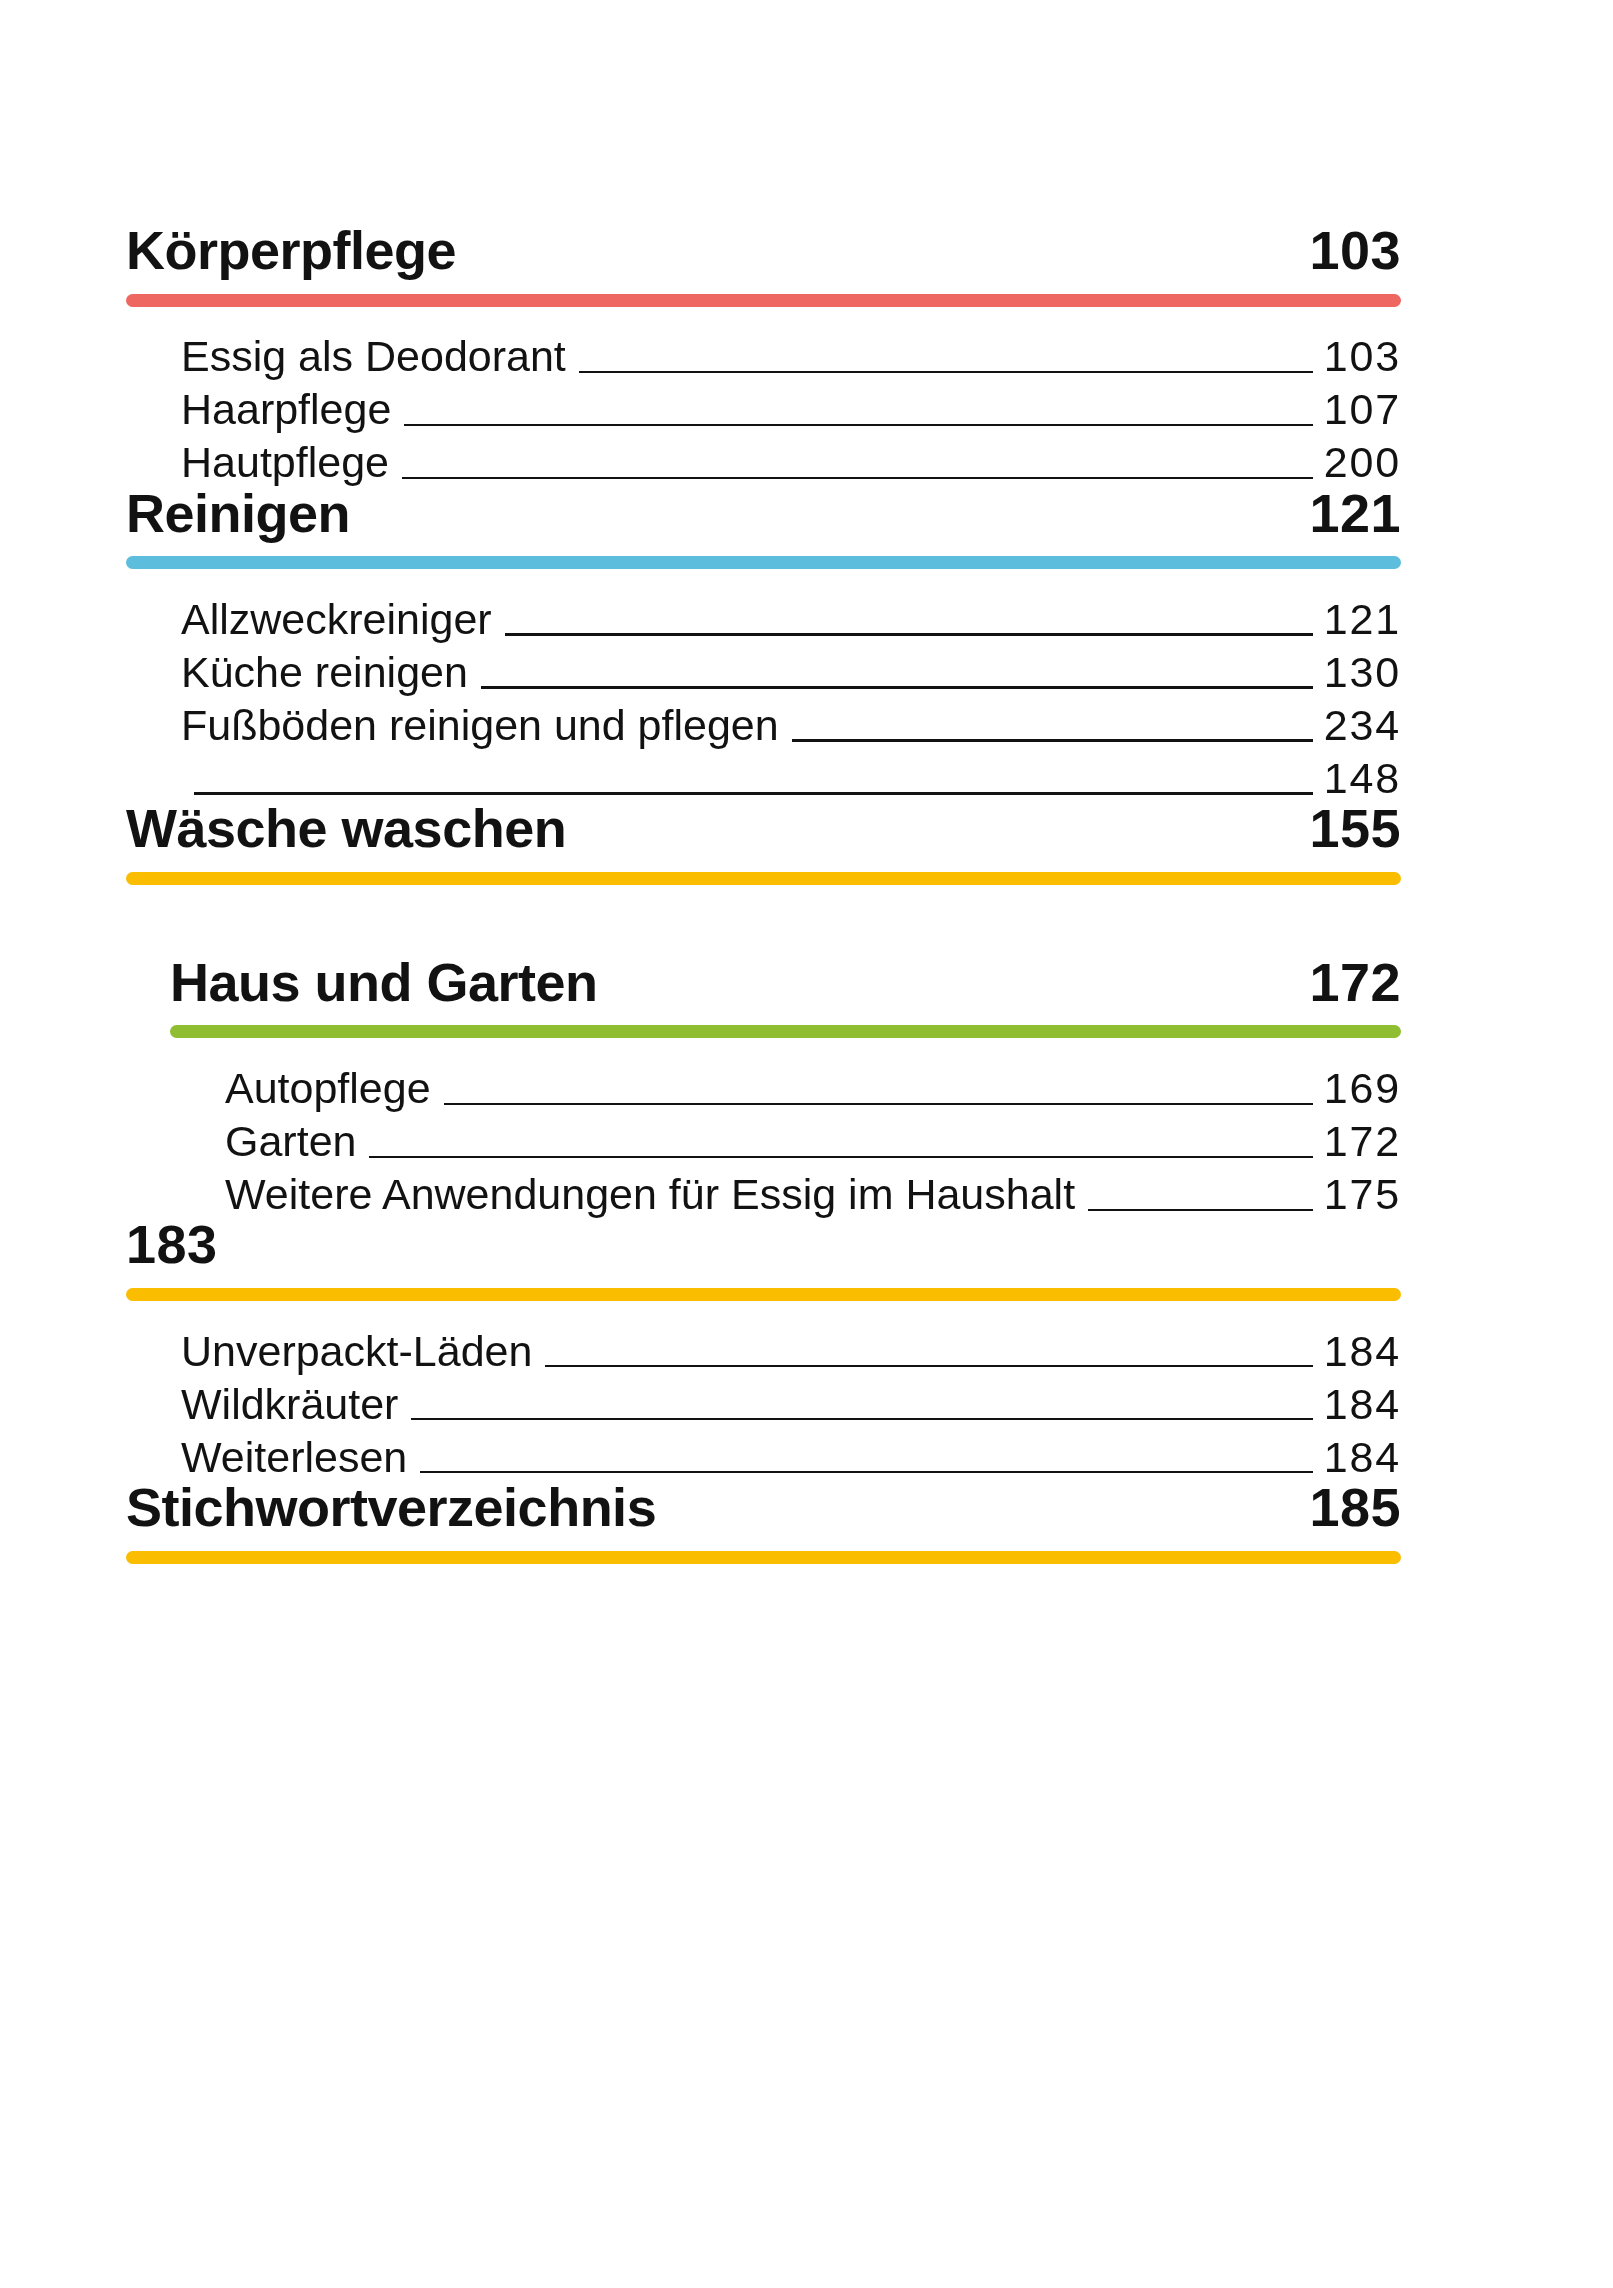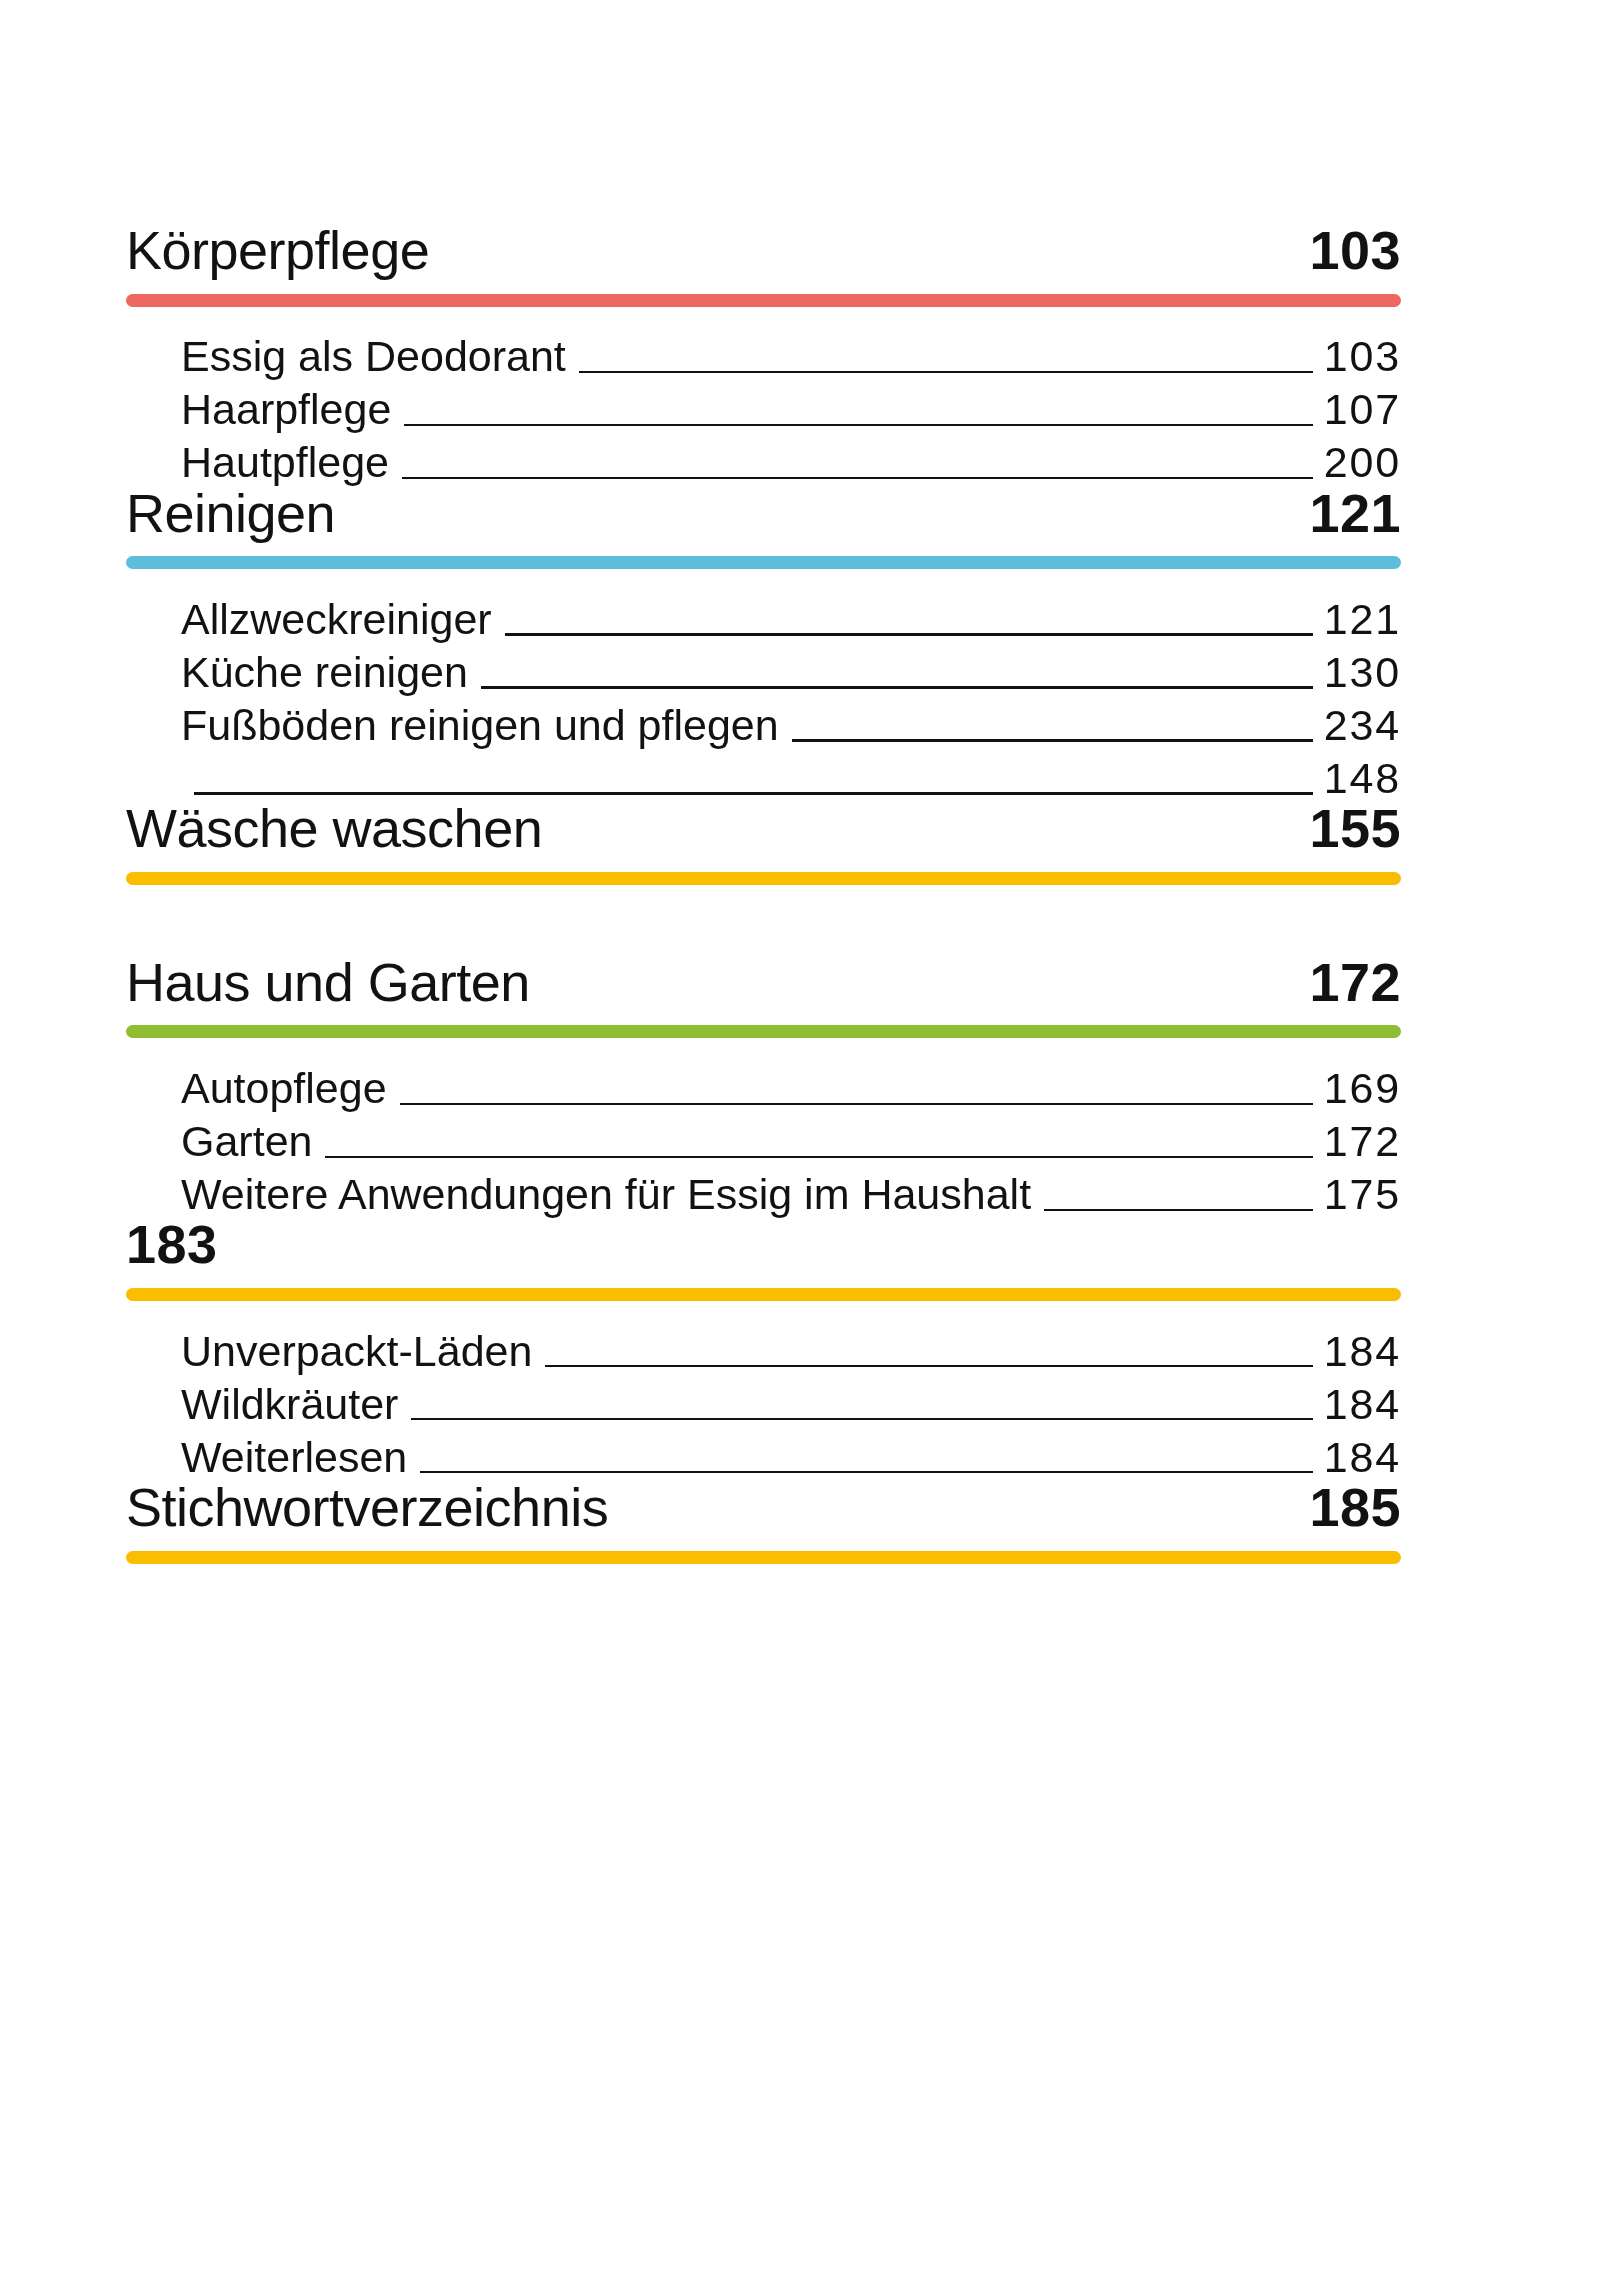--- a/index.html
+++ b/index.html
@@ -14,32 +14,32 @@
     margin: 0 auto;
     background: #ffffff;
     box-sizing: border-box;
     padding: 223px 212px 0 126px;
     overflow: hidden;
     font-family: "Liberation Sans", "DejaVu Sans", sans-serif;
     color: #121212;
     font-stretch: condensed;
   }
   .toc-section + .toc-section { }
-  .toc-section.no-items + .toc-section { margin-top: 70px; }
+  .toc-section.no-items + .toc-section { margin-top: 70px; margin-left: 44px; }
 
   .section-head {
     display: flex;
     justify-content: space-between;
     align-items: baseline;
     line-height: 1;
   }
   .section-title {
     margin: 0;
     font-size: 54px;
-    font-weight: 400;
+    font-weight: 700;
     letter-spacing: -0.5px;
     white-space: nowrap;
   }
   .section-page {
     font-size: 54px;
     font-weight: 700;
     letter-spacing: 0.5px;
   }
   .accent-bar {
     height: 13px;

